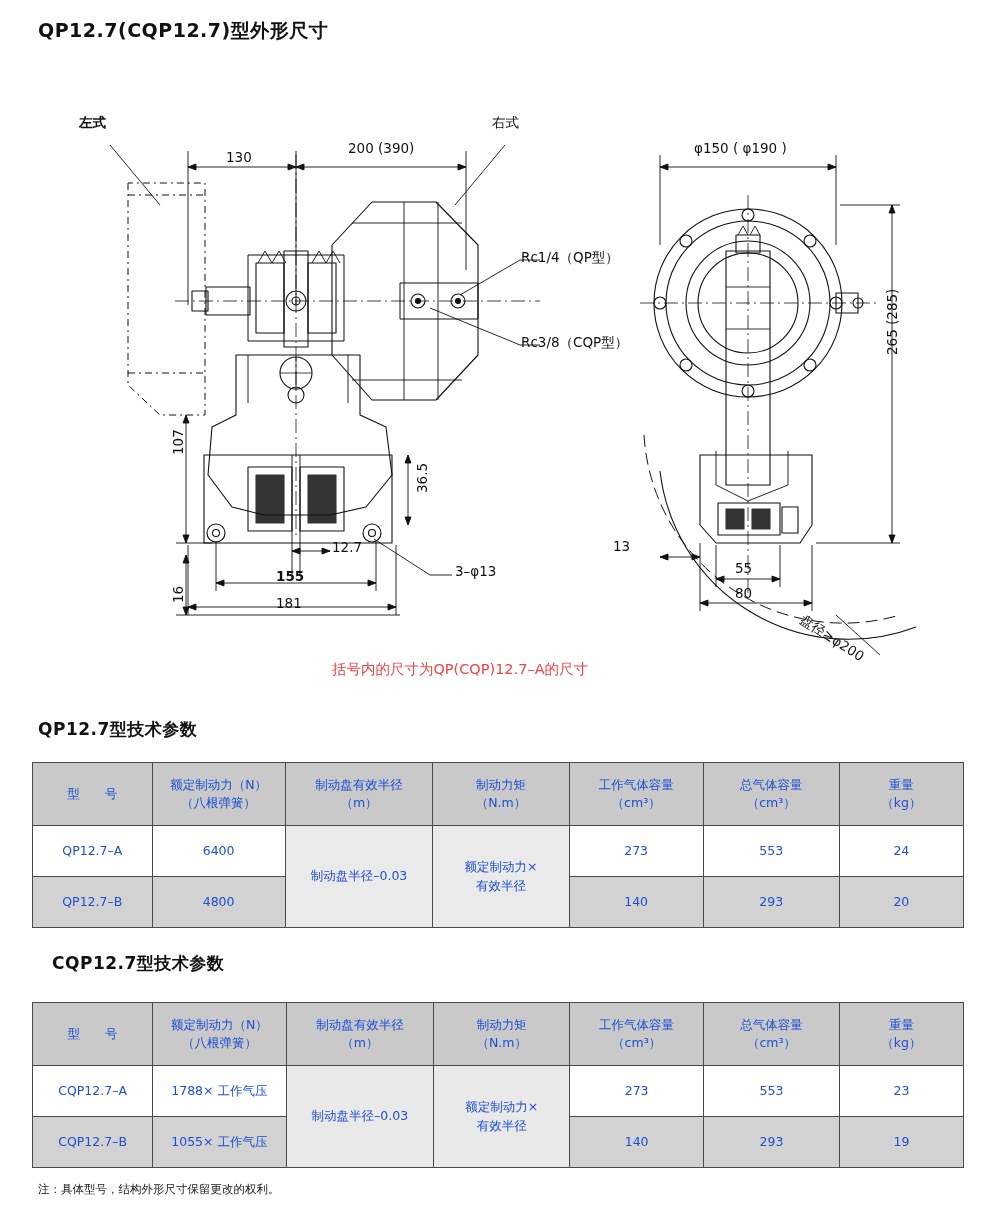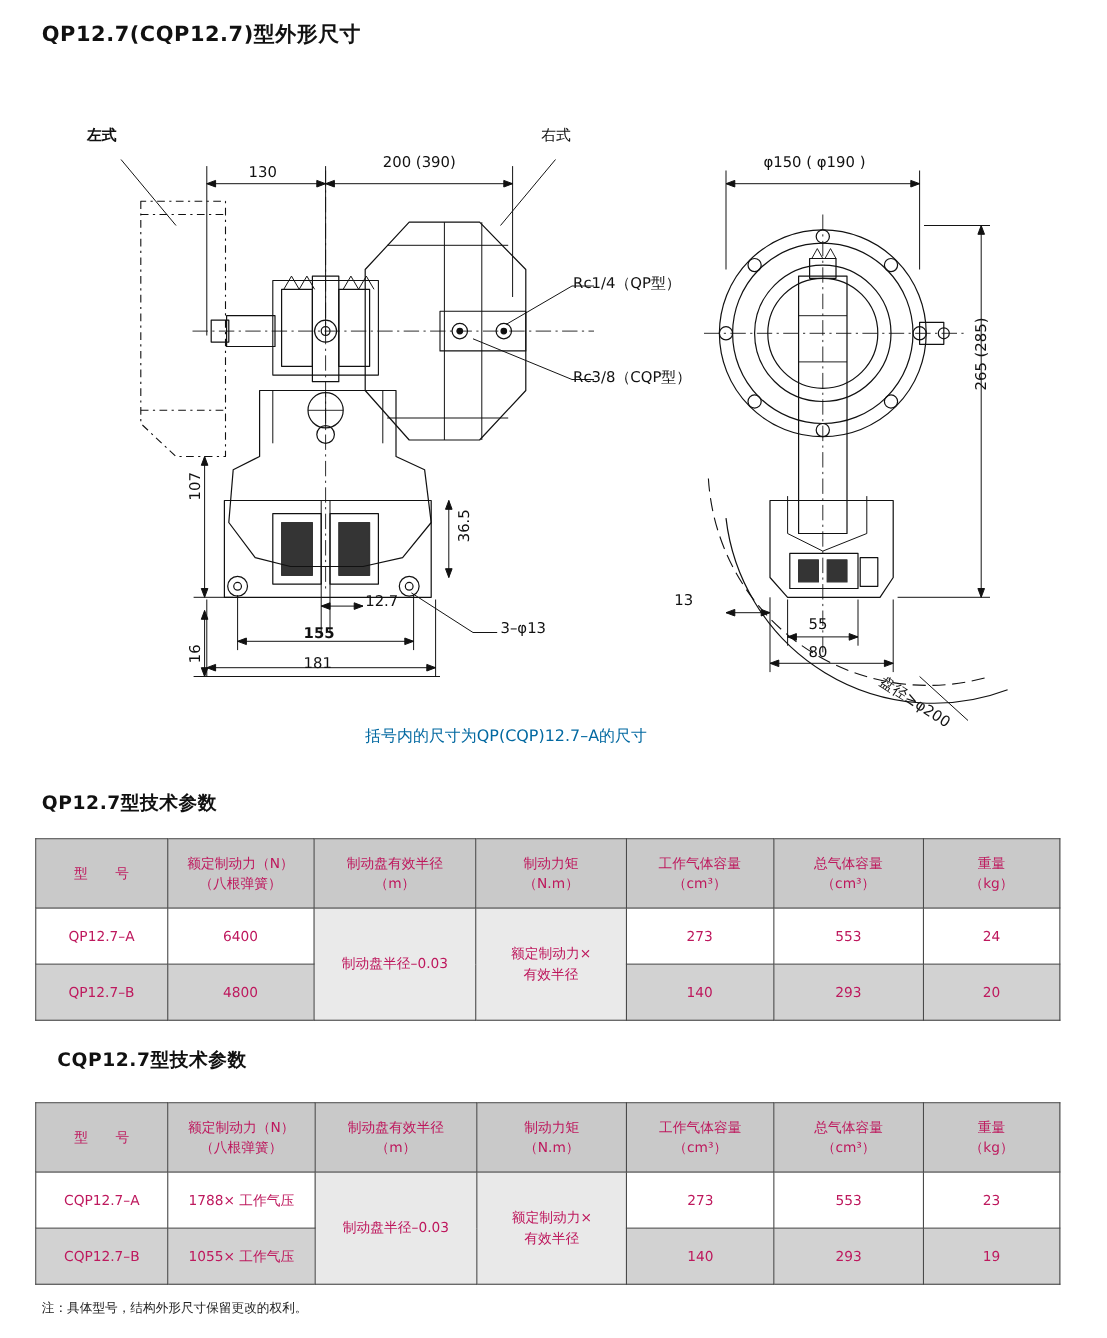--- a/index.html
+++ b/index.html
@@ -15,35 +15,35 @@
 
   .h1{
     position:absolute; left:38px; top:18px;
     font-size:19px; font-weight:bold; letter-spacing:.5px;
   }
 
   .drawing{position:absolute; left:0; top:55px; width:1006px; height:640px;}
 
   .caption{
     position:absolute; left:0; top:660px; width:920px;
-    text-align:center; font-size:14.5px; color:#0369a1;
+    text-align:center; font-size:14.5px; color:#ef4444;
   }
 
   .h2{
     position:absolute; font-size:17px; font-weight:bold; letter-spacing:.5px;
   }
   .h2.a{left:38px; top:718px;}
   .h2.b{left:52px; top:952px;}
 
   table.spec{
     position:absolute;
     border-collapse:collapse;
     width:932px;
     font-size:12.5px;
-    color:#be185d;
+    color:#1d4ed8;
   }
   table.spec.t1{left:32px; top:762px;}
   table.spec.t2{left:32px; top:1002px;}
 
   table.spec th, table.spec td{
     border:1px solid #4a4a4a;
     text-align:center;
     vertical-align:middle;
     padding:4px 3px;
     line-height:1.45;

